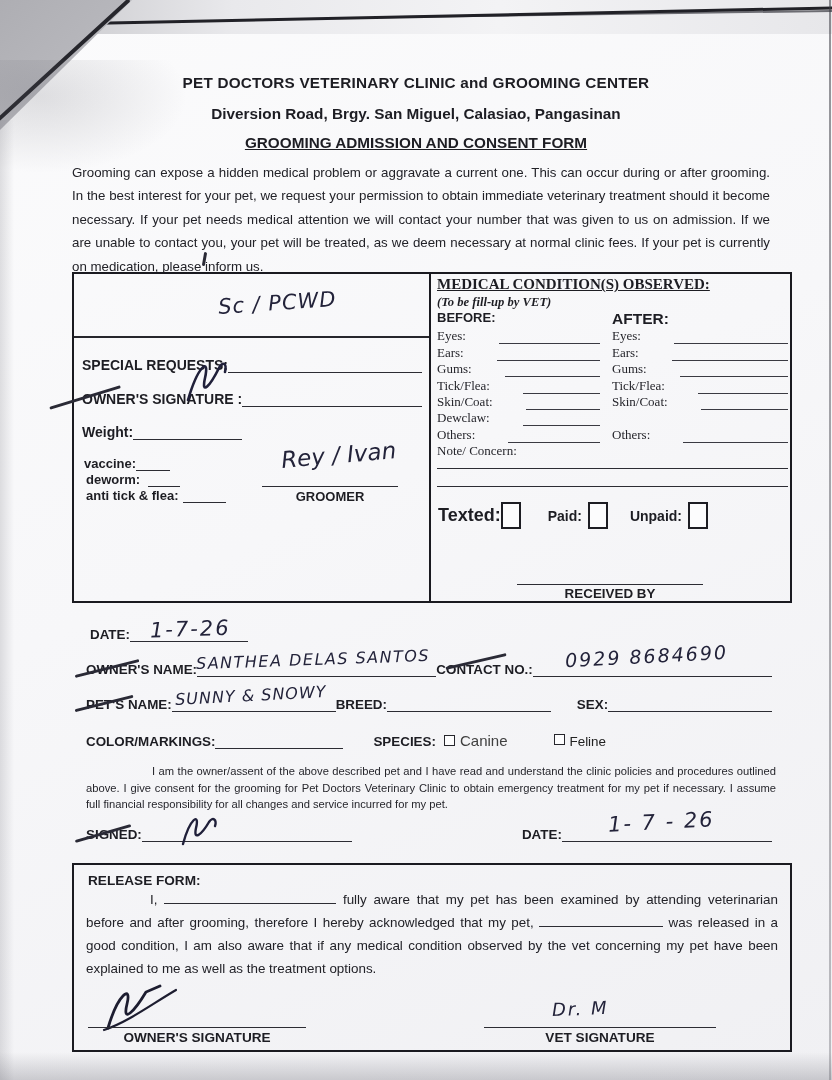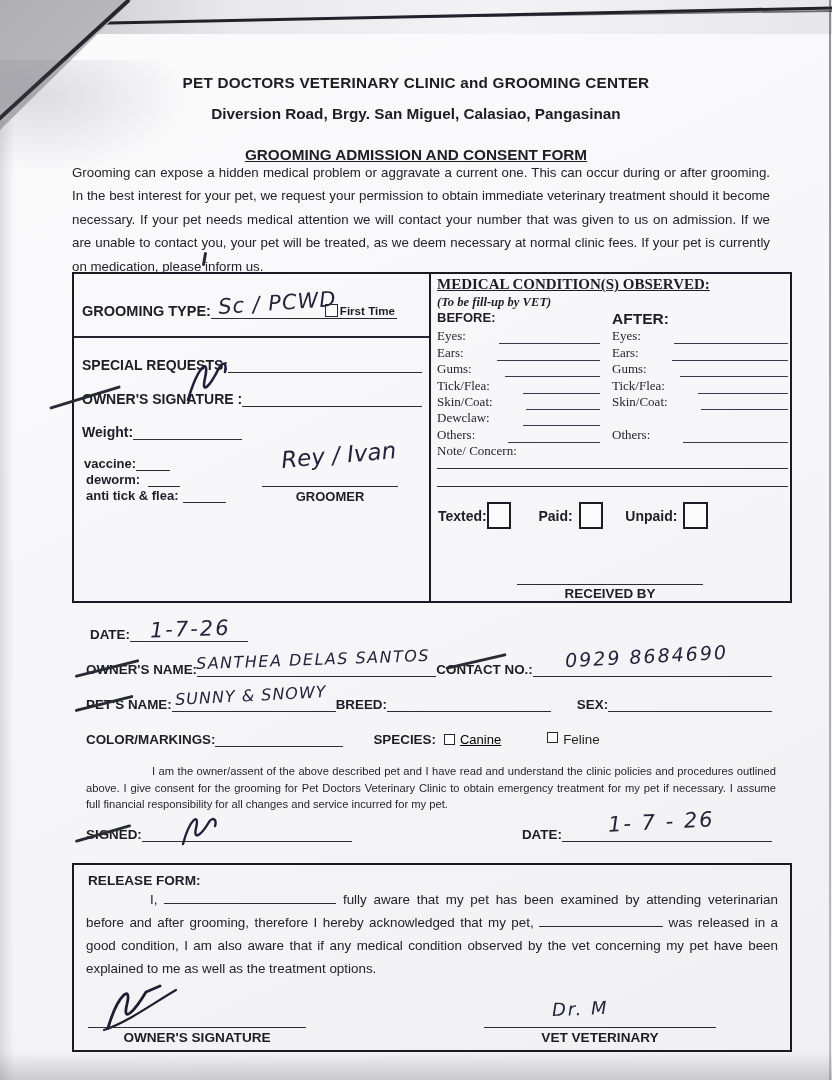--- a/index.html
+++ b/index.html
@@ -42,37 +42,29 @@
   <div class="top-line"></div>
   <div class="corner-tri"></div>
   <div class="corner-edge"></div>
   <div class="corner-shadow"></div>
   <div class="right-edge"></div>
   <div class="left-shade"></div>
   <div class="bottom-shadow"></div>
 
   <div class="abs lbl" style="top:74px;left:0;width:832px;text-align:center;font-size:15.3px;letter-spacing:.2px;">PET DOCTORS VETERINARY CLINIC and GROOMING CENTER</div>
   <div class="abs lbl" style="top:105px;left:0;width:832px;text-align:center;font-size:15.3px;">Diversion Road, Brgy. San Miguel, Calasiao, Pangasinan</div>
-  <div class="abs lbl" style="top:134px;left:0;width:832px;text-align:center;font-size:15.3px;text-decoration:underline;margin-top:12px;">GROOMING ADMISSION AND CONSENT FORM</div>
+  <div class="abs lbl" style="top:134px;left:0;width:832px;text-align:center;font-size:15.3px;text-decoration:underline;">GROOMING ADMISSION AND CONSENT FORM</div>
 
   <div class="abs" style="top:161px;left:72px;width:698px;font-size:13.3px;line-height:1.76;text-align:justify;color:#222228;">Grooming can expose a hidden medical problem or aggravate a current one. This can occur during or after grooming. In the best interest for your pet, we request your permission to obtain immediate veterinary treatment should it become necessary. If your pet needs medical attention we will contact your number that was given to us on admission. If we are unable to contact you, your pet will be treated, as we deem necessary at normal clinic fees. If your pet is currently on medication, please inform us.</div>
 
   <div class="abs" style="left:203px;top:252px;width:2.6px;height:14px;background:#2a2a36;transform:rotate(10deg);border-radius:2px;"></div>
 
   <div class="abs box" style="left:72px;top:272px;width:716px;height:327px;"></div>
   <div class="abs" style="left:429px;top:272px;width:2.4px;height:331px;background:#1a1a20;"></div>
 
-  <div class="abs row" style="left:82px;top:303px;width:315px;">
-    <span class="lbl" style="font-size:14.5px;">GROOMING TYPE:</span>
-    <span class="fill" style="max-width:118px;"></span>
-    <span class="row" style="border-bottom:1.8px solid #26262c;padding:0 2px 1px 2px;align-items:center;">
-      <span class="cb" style="width:11px;height:11px;margin-right:2px;"></span>
-      <span class="lbl" style="font-size:11.6px;">First Time</span>
-    </span>
-  </div>
   <div class="abs hw" style="left:218px;top:291px;font-size:21px;transform:rotate(-4deg);letter-spacing:1px;">Sc / PCWD</div>
 
   <div class="abs" style="left:74px;top:336px;width:355px;height:2.4px;background:#26262c;"></div>
 
   <div class="abs row" style="left:82px;top:357px;width:340px;">
     <span class="lbl" style="font-size:14px;">SPECIAL REQUESTS:</span>
     <span class="fill"></span>
   </div>
 
   <div class="abs row" style="left:82px;top:391px;width:340px;">
@@ -170,21 +162,21 @@
     <div class="mrow">
         <span>Others:</span>
         <span class="fill"></span>
       </div>
   </div>
 
   <div class="abs fline" style="left:437px;top:466px;width:351px;border-bottom-width:1.4px;"></div>
   <div class="abs fline" style="left:437px;top:484px;width:351px;border-bottom-width:1.4px;"></div>
 
   <div class="abs row" style="left:438px;top:502px;width:270px;align-items:center;">
-    <span class="lbl" style="font-size:14px;">Texted:</span>
+    <span class="lbl" style="font-size:18px;">Texted:</span>
     <span class="payb"></span>
     <span class="lbl" style="font-size:14px;margin-left:27px;margin-right:6px;">Paid:</span>
     <span class="payb"></span>
     <span class="lbl" style="font-size:14px;margin-left:22px;margin-right:6px;text-align:center;">Unpaid:</span>
     <span class="payb"></span>
   </div>
 
   <div class="abs fline" style="left:517px;top:582px;width:186px;border-bottom-width:1.4px;"></div>
   <div class="abs lbl" style="left:517px;top:586px;width:186px;text-align:center;font-size:13.4px;">RECEIVED BY</div>
 
@@ -215,21 +207,21 @@
   </div>
   <div class="abs hw" style="left:175px;top:686px;font-size:16px;transform:rotate(-3deg);letter-spacing:1px;">SUNNY &amp; SNOWY</div>
   <div class="slash" style="left:74px;top:702px;width:60px;transform:rotate(-14deg);"></div>
 
   <div class="abs row" style="left:86px;top:732px;width:600px;">
     <span class="lbl" style="font-size:13.4px;">COLOR/MARKINGS:</span>
     <span class="fill" style="max-width:128px;margin-right:30px;"></span>
     <span class="lbl" style="font-size:13.4px;margin-right:8px;">SPECIES:</span>
     <span class="row" style="align-items:center;">
       <span class="cb" style="width:9px;height:9px;margin-right:5px;"></span>
-      <span style="font-size:13px;color:#000000;text-decoration:underline;">Canine</span>
+      <span style="font-size:15px;color:#404040;">Canine</span>
     </span>
     <span class="row" style="align-items:flex-start;margin-left:46px;">
       <span class="cb" style="width:9px;height:9px;margin-right:5px;"></span>
       <span style="font-size:13.4px;color:#222;">Feline</span>
     </span>
   </div>
 
   <div class="abs" style="left:86px;top:763px;width:690px;font-size:11.2px;line-height:1.48;text-align:justify;color:#26262c;text-indent:66px;">I am the owner/assent of the above described pet and I have read and understand the clinic policies and procedures outlined above. I give consent for the grooming for Pet Doctors Veterinary Clinic to obtain emergency treatment for my pet if necessary. I assume full financial responsibility for all changes and service incurred for my pet.</div>
 
   <div class="abs row" style="left:86px;top:827px;width:686px;">
@@ -254,15 +246,15 @@
 
   <svg class="abs" style="left:100px;top:982px;" width="104" height="50" viewBox="0 0 104 50">
     <path d="M8 46 C 18 12, 32 2, 27 22 C 22 42, 34 30, 46 10 L 60 4" fill="none" stroke="#1d1d30" stroke-width="2.8" stroke-linecap="round"></path>
     <path d="M4 48 C 28 40, 52 22, 76 8" fill="none" stroke="#1d1d30" stroke-width="2.2" stroke-linecap="round"></path>
   </svg>
   <div class="abs fline" style="left:88px;top:1025px;width:218px;"></div>
   <div class="abs lbl" style="left:88px;top:1030px;width:218px;text-align:center;font-size:13.6px;">OWNER'S SIGNATURE</div>
 
   <div class="abs hw" style="left:552px;top:998px;font-size:18px;transform:rotate(-2deg);letter-spacing:2px;">Dr.  M</div>
   <div class="abs fline" style="left:484px;top:1025px;width:232px;"></div>
-  <div class="abs lbl" style="left:484px;top:1030px;width:232px;text-align:center;font-size:13.6px;">VET VETERINARY</div>
+  <div class="abs lbl" style="left:484px;top:1030px;width:232px;text-align:center;font-size:13.6px;">VET SIGNATURE</div>
 
 </div>
 
 </body></html>

